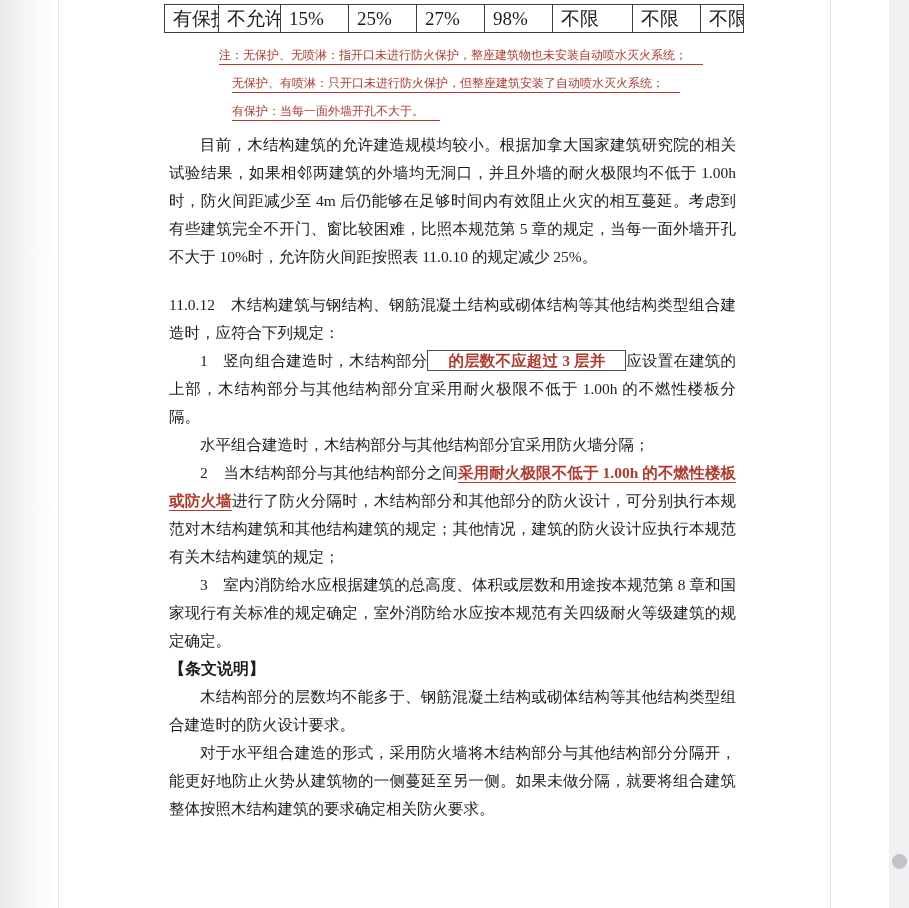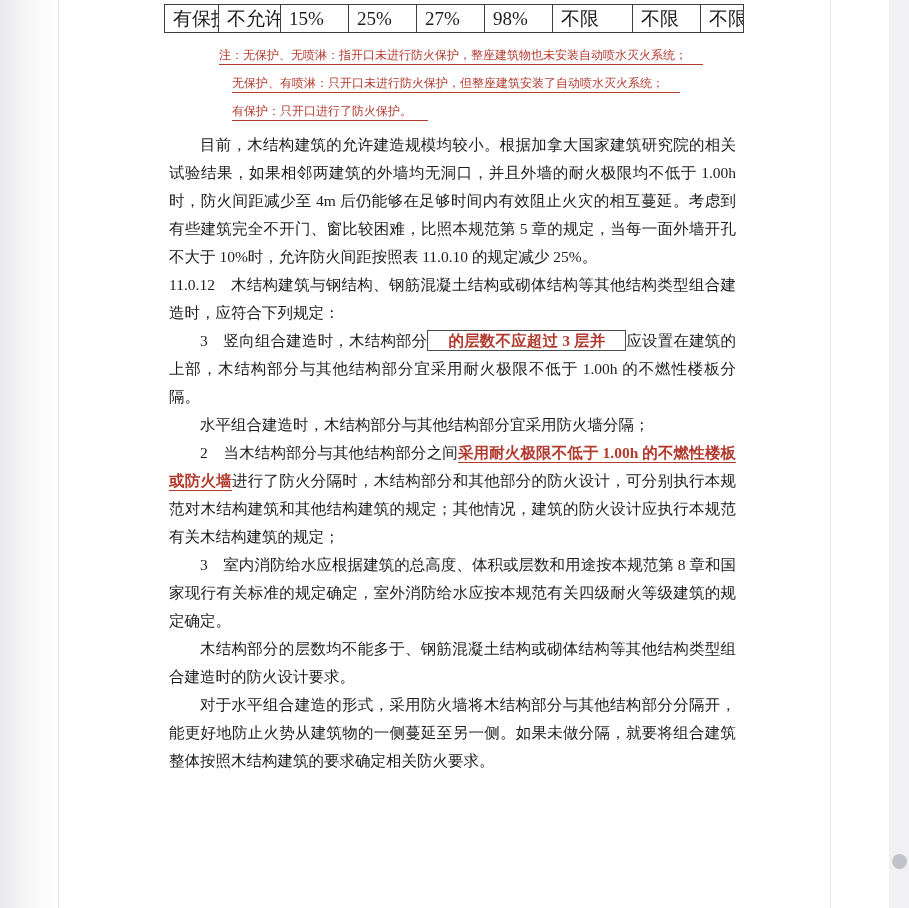--- a/index.html
+++ b/index.html
@@ -78,21 +78,21 @@
 
   
   .text {
     margin: 6px 0 0 110px;
     width: 567px;
     font-size: 15.5px;
     line-height: 28px;
     text-align: justify;
   }
   .para { text-indent: 2em; }
-  .para.noindent { text-indent: 0; }
+  .para.noindent { text-indent: 0; margin-top: 20px; }
 
   .grey-box {
     color: var(--red);
     font-weight: 600;
     border: 1.5px solid var(--box-grey);
     padding: 1px 20px;
     -webkit-box-decoration-break: clone;
     box-decoration-break: clone;
   }
   .red-underline {
@@ -147,37 +147,38 @@
         <td>不限</td>
         <td>不限</td>
         <td>不限</td>
       </tr>
     </tbody>
       </table>
 
     <div class="notes">
       <div class="note-line note-1"><span class="u">注：无保护、无喷淋：指开口未进行防火保护，整座建筑物也未安装自动喷水灭火系统；</span></div>
       <div class="note-line note-2"><span class="u">无保护、有喷淋：只开口未进行防火保护，但整座建筑安装了自动喷水灭火系统；</span></div>
-      <div class="note-line note-3"><span class="u">有保护：只开口进行了防火保护。</span></div>
+      <div class="note-line note-3"><span class="u">有保护：当每一面外墙开孔不大于。</span></div>
     </div>
 
     <div class="text">
 
       <p class="para">目前，木结构建筑的允许建造规模均较小。根据加拿大国家建筑研究院的相关试验结果，如果相邻两建筑的外墙均无洞口，并且外墙的耐火极限均不低于 1.00h 时，防火间距减少至 4m 后仍能够在足够时间内有效阻止火灾的相互蔓延。考虑到有些建筑完全不开门、窗比较困难，比照本规范第 5 章的规定，当每一面外墙开孔不大于 10%时，允许防火间距按照表 11.0.10 的规定减少 25%。</p>
 
       <p class="para noindent">11.0.12　木结构建筑与钢结构、钢筋混凝土结构或砌体结构等其他结构类型组合建造时，应符合下列规定：</p>
 
-      <p class="para"><span>3　竖向组合建造时，木结构部分</span><span class="grey-box">的层数不应超过 3 层并</span><span>应设置在建筑的上部，木结构部分与其他结构部分宜采用耐火极限不低于 1.00h 的不燃性楼板分隔。</span></p>
+      <p class="para"><span>1　竖向组合建造时，木结构部分</span><span class="grey-box">的层数不应超过 3 层并</span><span>应设置在建筑的上部，木结构部分与其他结构部分宜采用耐火极限不低于 1.00h 的不燃性楼板分隔。</span></p>
 
       <p class="para">水平组合建造时，木结构部分与其他结构部分宜采用防火墙分隔；</p>
 
       <p class="para"><span>2　当木结构部分与其他结构部分之间</span><span class="red-underline">采用耐火极限不低于 1.00h 的不燃性楼板或防火墙</span><span>进行了防火分隔时，木结构部分和其他部分的防火设计，可分别执行本规范对木结构建筑和其他结构建筑的规定；其他情况，建筑的防火设计应执行本规范有关木结构建筑的规定；</span></p>
 
       <p class="para">3　室内消防给水应根据建筑的总高度、体积或层数和用途按本规范第 8 章和国家现行有关标准的规定确定，室外消防给水应按本规范有关四级耐火等级建筑的规定确定。</p>
 
+      <p class="section-header">【条文说明】</p>
 
       <p class="para">木结构部分的层数均不能多于、钢筋混凝土结构或砌体结构等其他结构类型组合建造时的防火设计要求。</p>
 
 
       <p class="para">对于水平组合建造的形式，采用防火墙将木结构部分与其他结构部分分隔开，能更好地防止火势从建筑物的一侧蔓延至另一侧。如果未做分隔，就要将组合建筑整体按照木结构建筑的要求确定相关防火要求。</p>
 
     </div>
   </div>
 
   <div class="right-rail">

